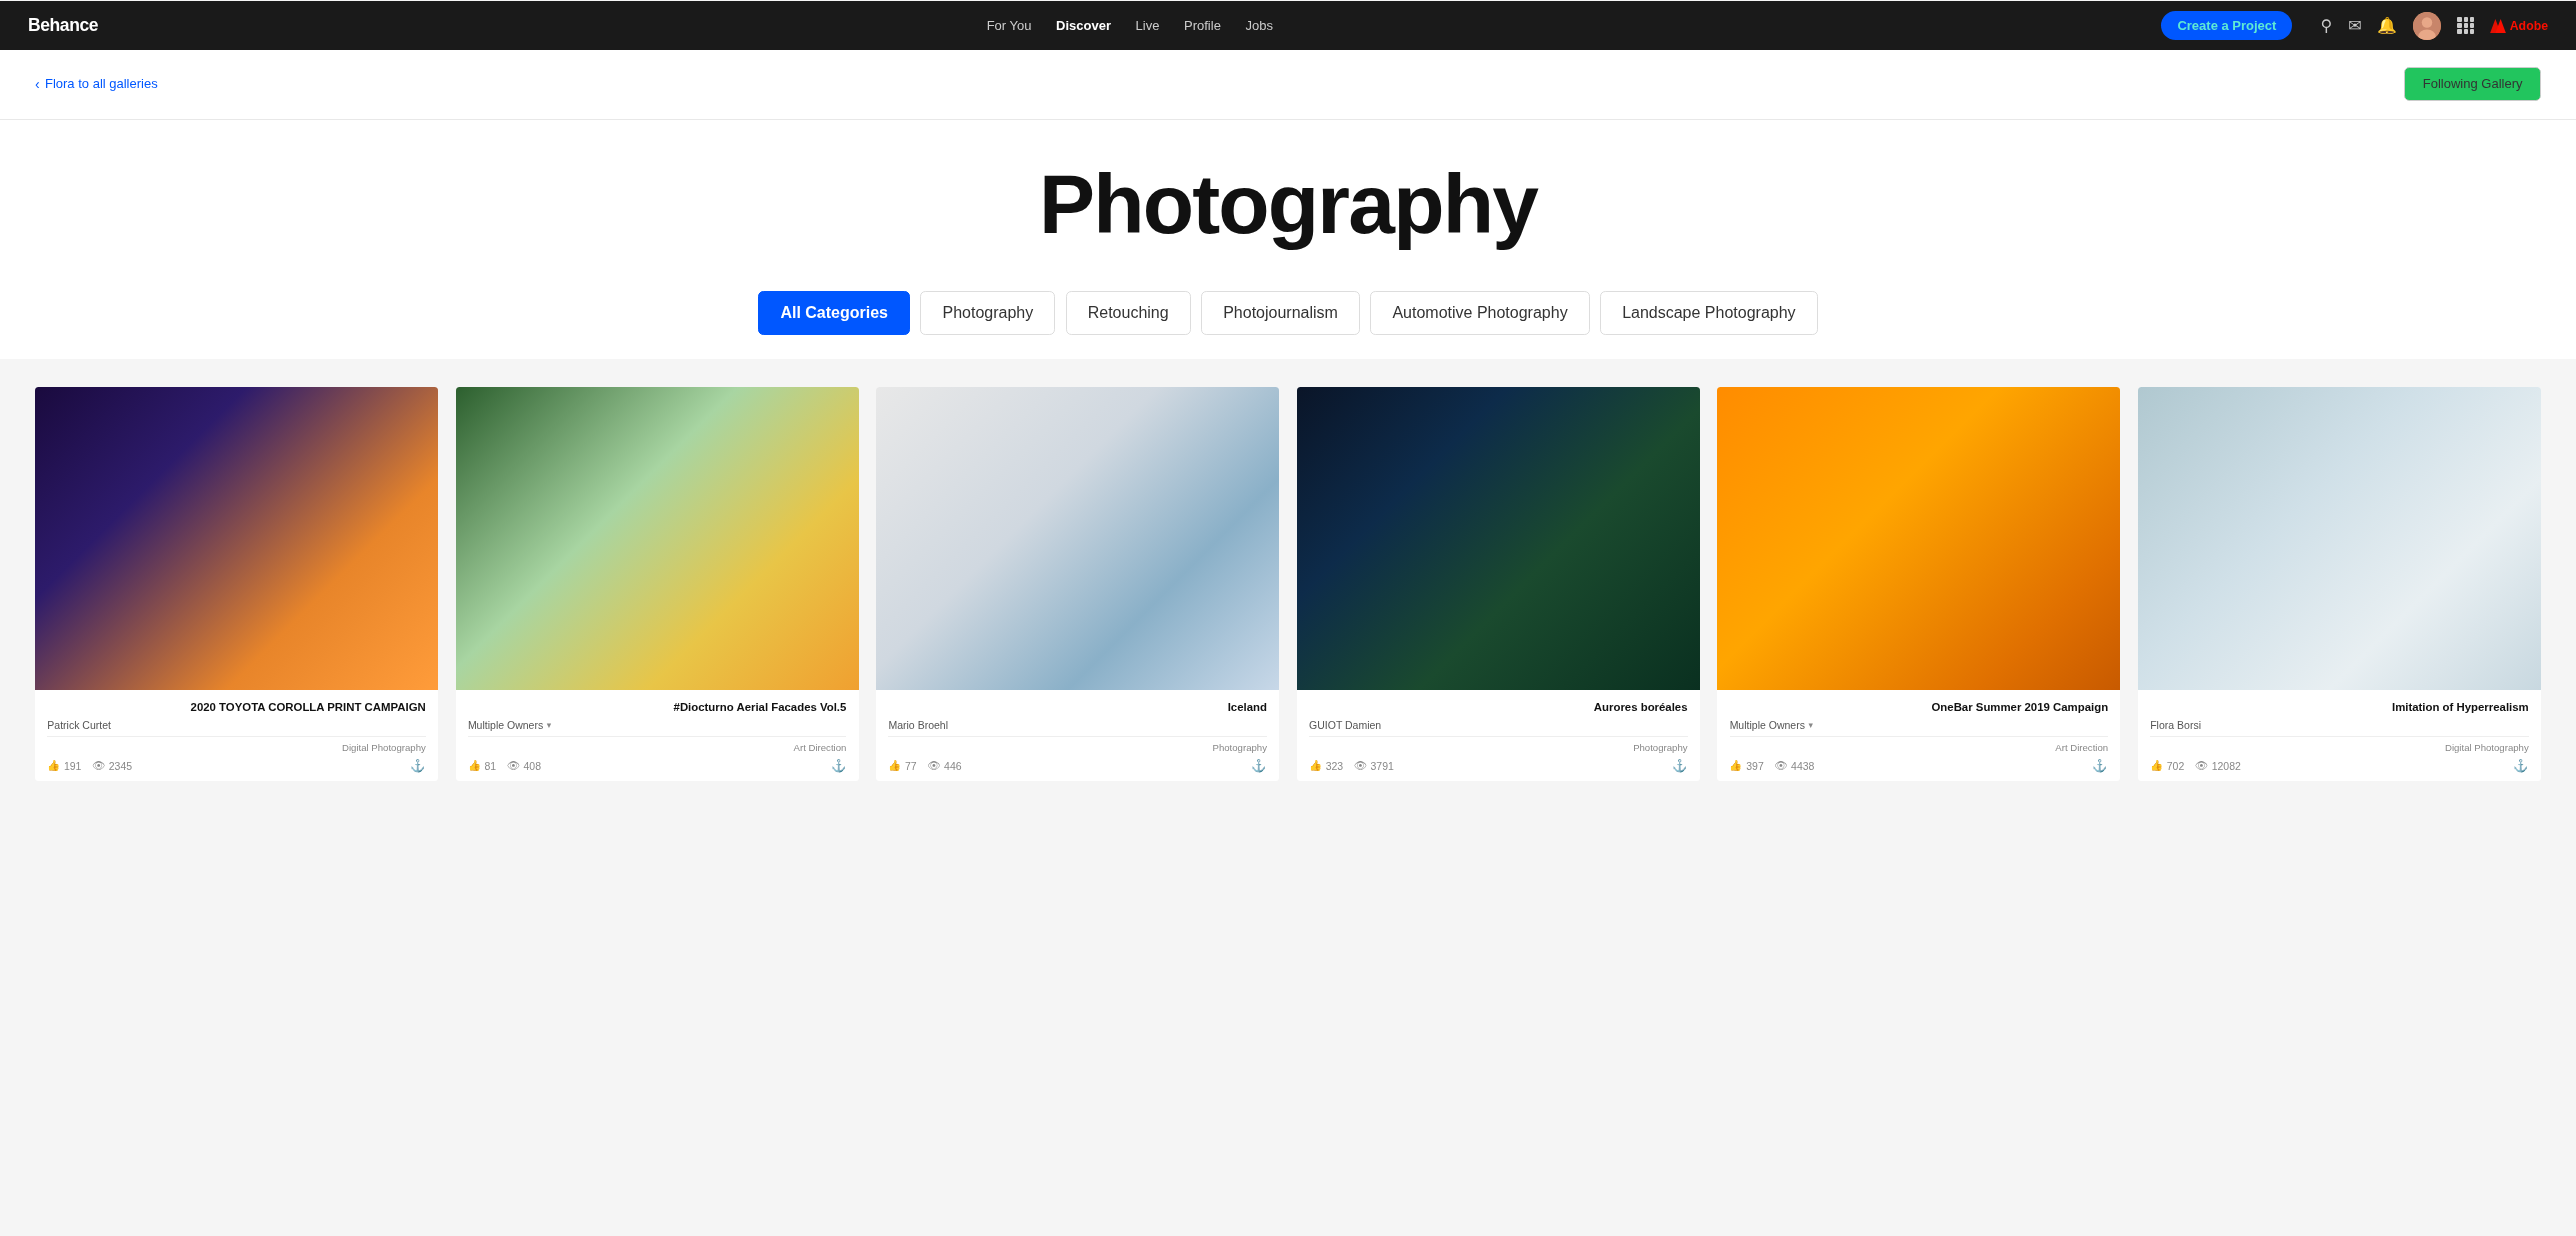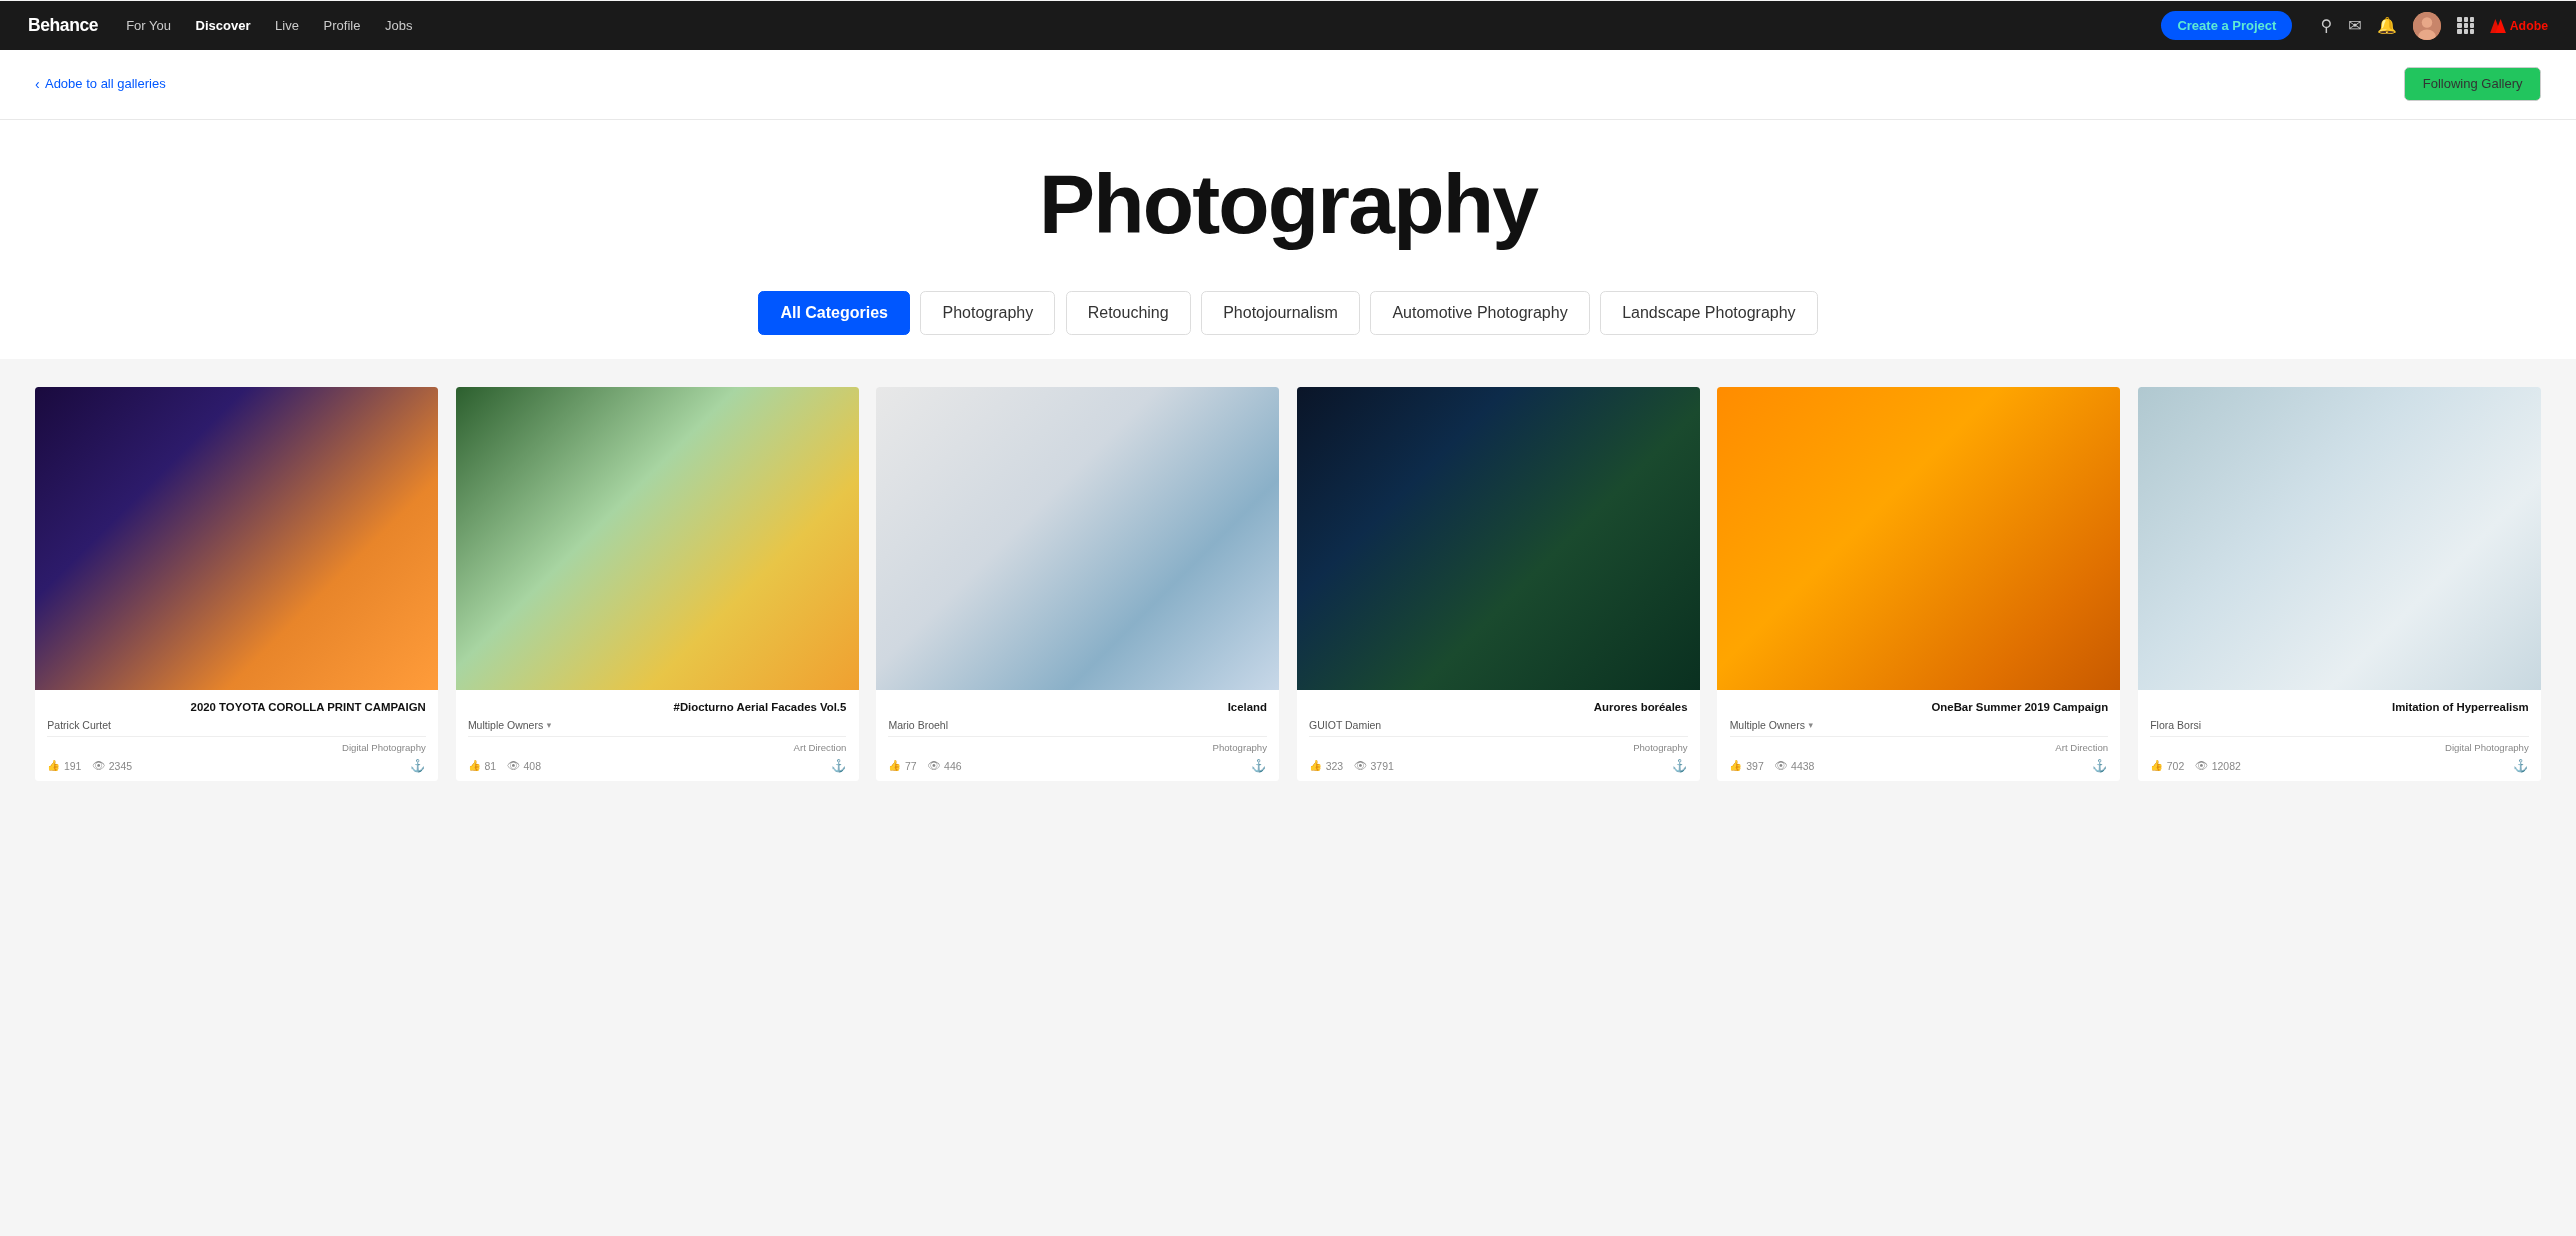--- a/index.html
+++ b/index.html
@@ -22,20 +22,21 @@
       font-size: 17.5px;
       font-weight: 700;
       letter-spacing: -0.4px;
       white-space: nowrap;
     }
     .navbar-nav {
       display: flex;
       align-items: center;
       gap: 24.6px;
       flex: 1;
+      justify-content: center;
     }
     .nav-link {
       color: #ccc;
       text-decoration: none;
       font-size: 13px;
       cursor: pointer;
     }
     .nav-link.active {
       color: white;
       font-weight: 600;
@@ -279,21 +280,21 @@
         <polygon points="6,16 12,0 18,16" fill="#fa0f00"></polygon>
       </svg>
       <span>Adobe</span>
     </div>
   </div>
 </nav>
 
 <div class="subheader">
   <a class="back-link">
     <span class="back-arrow">‹</span>
-    <span>Adobe to all galleries</span>
+    <span>Flora to all galleries</span>
   </a>
   <button class="following-gallery-btn">Following Gallery</button>
 </div>
 
 <div class="hero">
   <h1 class="hero-title">Photography</h1>
 </div>
 
 <div class="categories">
 <button class="cat-btn active">All Categories</button>

